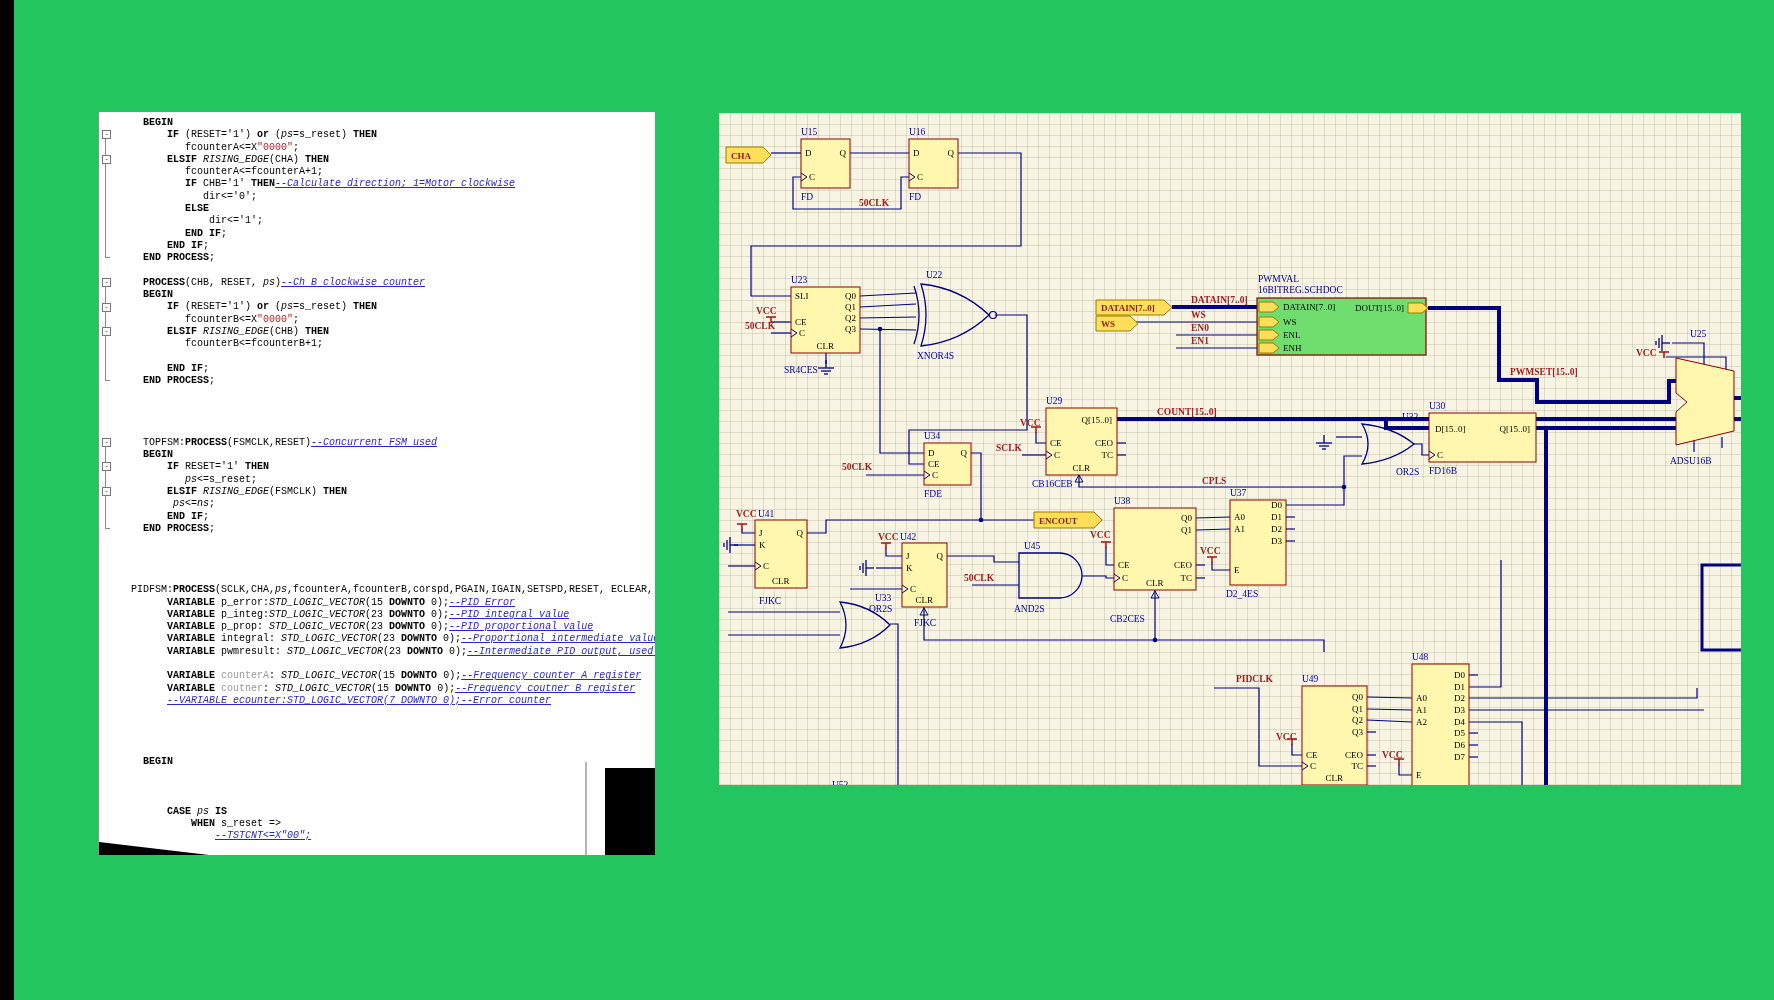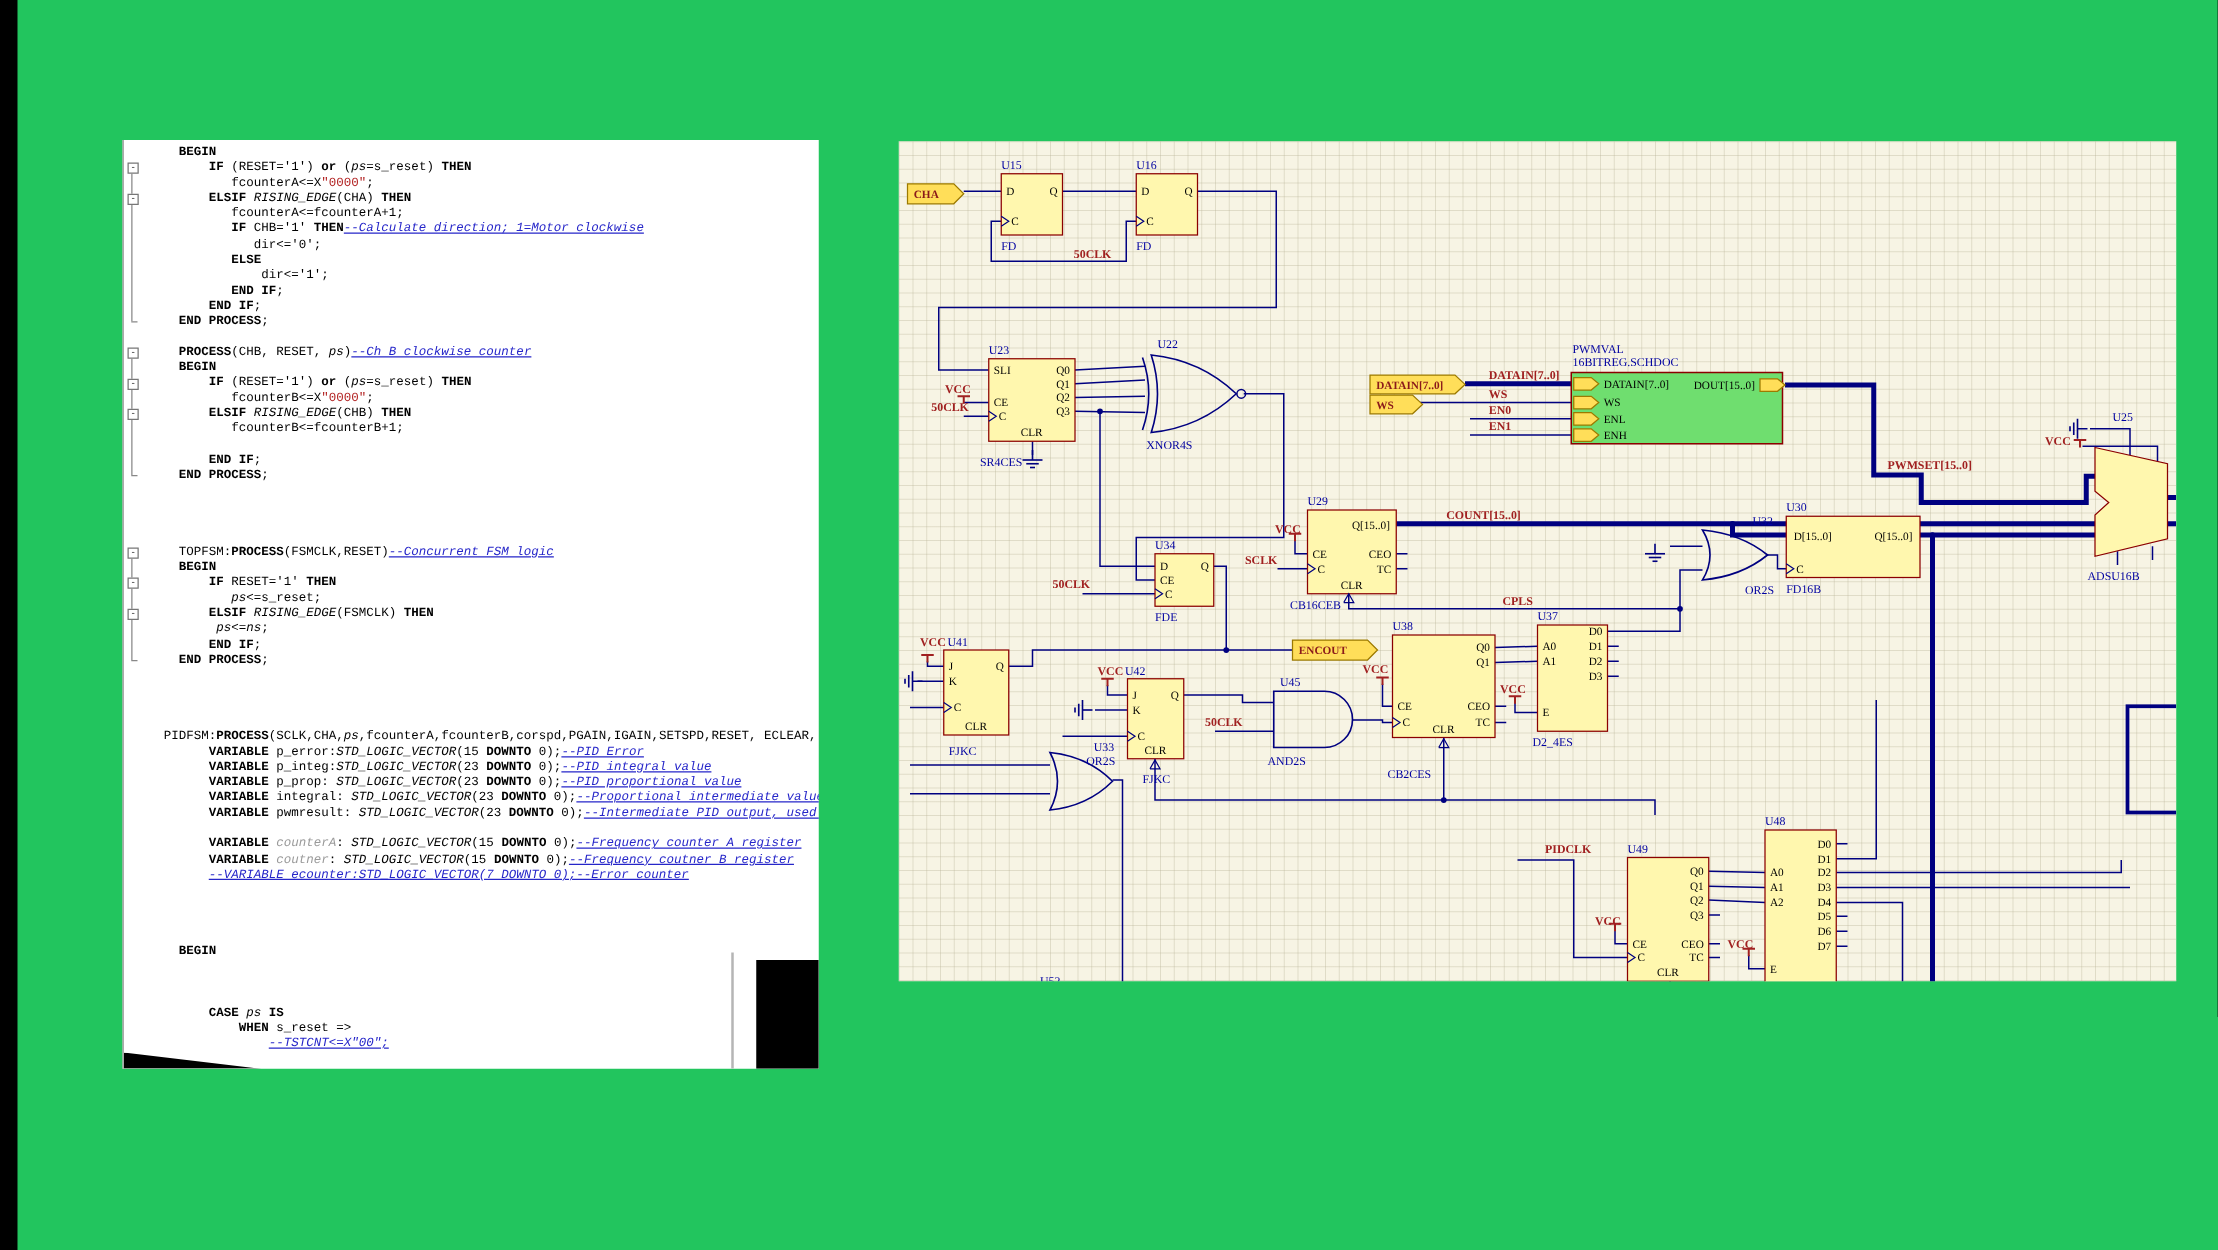--- a/index.html
+++ b/index.html
@@ -7,21 +7,21 @@
         font-family:"Liberation Sans",sans-serif;margin-left:14px;}
   
   #codewin{position:absolute;left:84px;top:112px;width:556px;height:743px;background:#fff;
            border-left:1px solid #8f8f8f;overflow:hidden;}
   #code{margin:0;padding:5px 0 0 20px;font-family:"Liberation Mono","DejaVu Sans Mono",monospace;
         font-size:10px;line-height:12.3px;color:#000;white-space:pre;}
   #code b{font-weight:bold;color:#000;}
   #code i{font-style:italic;color:#000;}
   #code .c{color:#2626C9;font-style:italic;text-decoration:underline;}
   #code .s{color:#B22222;}
-  #code .g{color:#9A9A9A;font-style:italic;}
+  #code .g{color:#9A9A9A;}
   .fold{position:absolute;width:7px;height:7px;border:1px solid #777;background:#fff;color:#333;
         font-size:8px;line-height:5px;text-align:center;z-index:3;}
   .brk{position:absolute;width:1px;background:#888;z-index:2;}
   .brkfoot{position:absolute;width:5px;height:1px;background:#888;z-index:2;}
   .blackpatch{position:absolute;background:#000;z-index:4;}
   .scrl{position:absolute;width:2px;background:#b5b5b5;z-index:4;}
   
   #schwin{position:absolute;left:705px;top:113px;width:1022px;height:672px;background:#F7F4E4;
     background-image:linear-gradient(to right, rgba(185,180,152,.38) 1px, transparent 1px),
                      linear-gradient(to bottom, rgba(185,180,152,.38) 1px, transparent 1px);
@@ -52,21 +52,21 @@
            fcounterB&lt;=X<span class="s">"0000"</span>;
         <b>ELSIF</b> <i>RISING_EDGE</i>(CHB) <b>THEN</b>
            fcounterB&lt;=fcounterB+1;
  
         <b>END</b> <b>IF</b>;
     <b>END</b> <b>PROCESS</b>;
  
  
  
  
-    TOPFSM:<b>PROCESS</b>(FSMCLK,RESET)<span class="c">--Concurrent FSM logic</span>
+    TOPFSM:<b>PROCESS</b>(FSMCLK,RESET)<span class="c">--Concurrent FSM used</span>
     <b>BEGIN</b>
         <b>IF</b> RESET='1' <b>THEN</b>
            <i>ps</i>&lt;=s_reset;
         <b>ELSIF</b> <i>RISING_EDGE</i>(FSMCLK) <b>THEN</b>
          <i>ps</i>&lt;=<i>ns</i>;
         <b>END</b> <b>IF</b>;
     <b>END</b> <b>PROCESS</b>;
  
  
  

